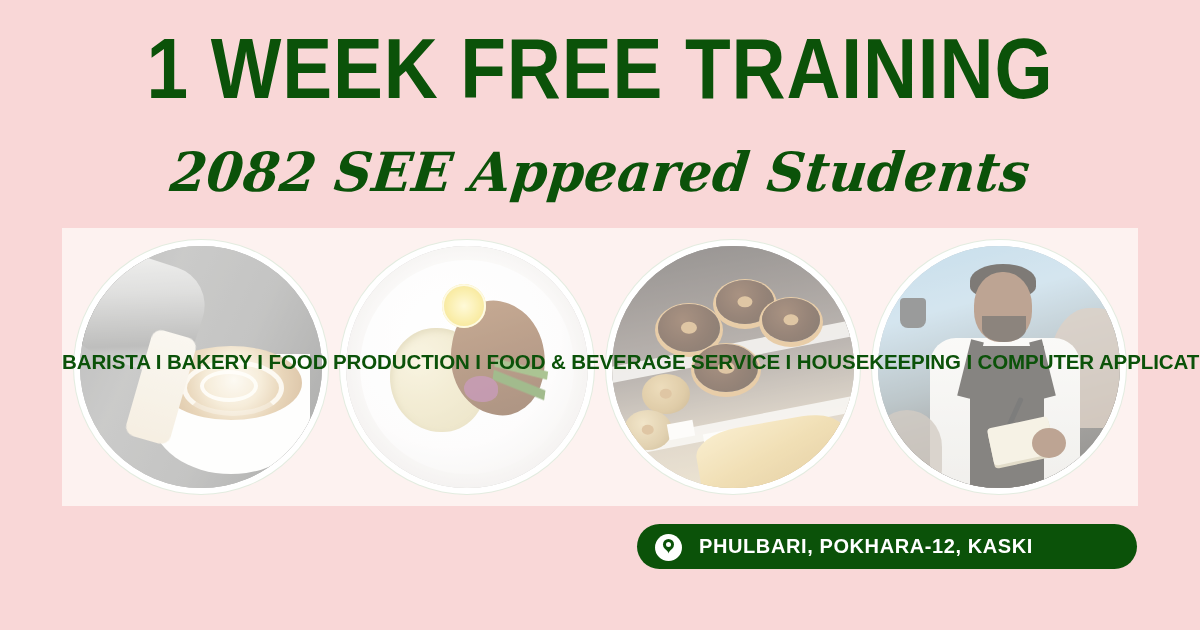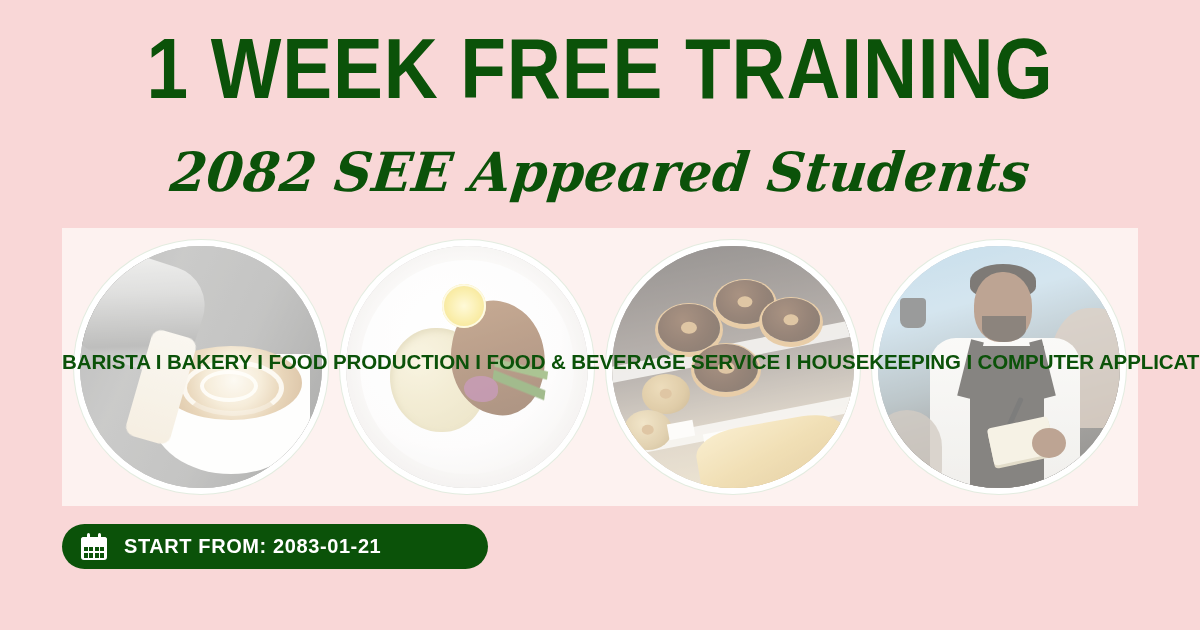--- a/index.html
+++ b/index.html
@@ -542,34 +542,24 @@
           <div class="w-guest-l"></div>
         </div>
         <div class="veil"></div>
       </div>
 
     </div>
   </div>
 
   <div class="courses">BARISTA I BAKERY I FOOD PRODUCTION I FOOD &amp; BEVERAGE SERVICE I HOUSEKEEPING I COMPUTER APPLICATION</div>
 
-  <div class="pill pill-date">
-    <span class="ico ico-cal">
-      <span class="ring r1"></span>
-      <span class="ring r2"></span>
-      <span class="cal-body"></span>
-      <span class="cal-top"></span>
-      <span class="cal-grid">
-        <i></i>
-          <i></i>
-          <i></i>
-          <i></i>
-          <i></i>
-          <i></i>
-          <i></i>
-          <i></i>
-      </span>
+
+  <div class="pill pill-loc">
+    <span class="ico ico-pin">
+      <span class="pin-circle"></span>
+      <span class="pin-drop"></span>
+      <span class="pin-tail"></span>
+      <span class="pin-dot"></span>
     </span>
-    <span class="pill-label">START FROM: 2083-01-21</span>
+    <span class="pill-label">PHULBARI, POKHARA-12, KASKI</span>
   </div>
 
-
 </div>
 
 </body></html>

